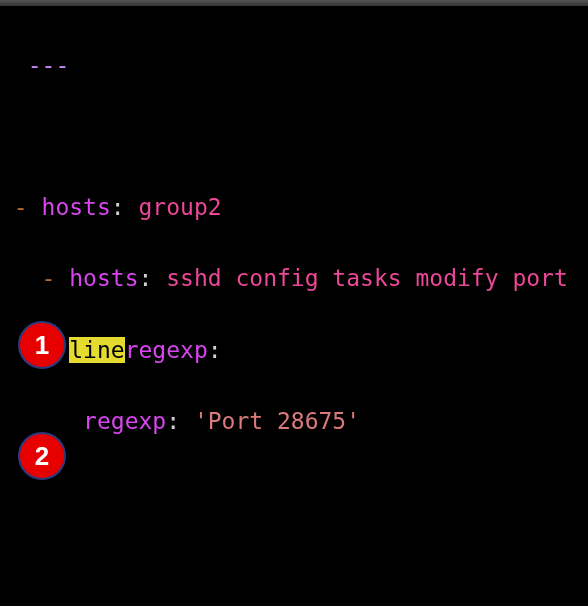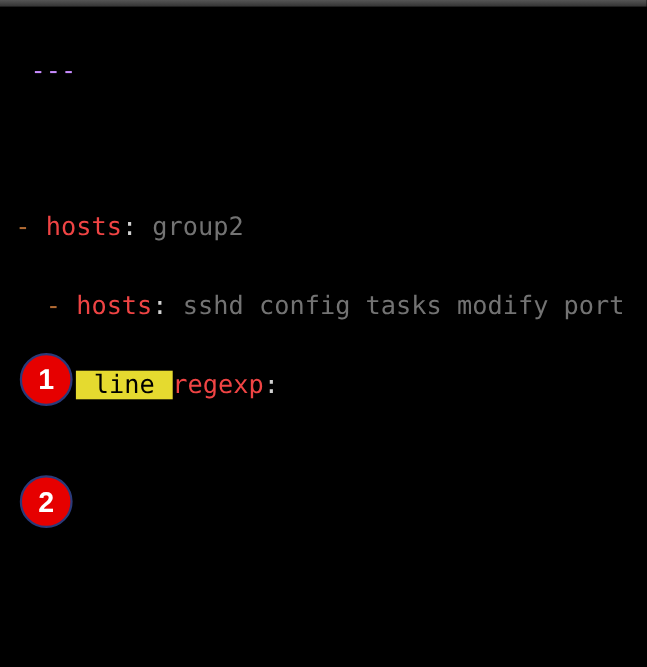--- a/index.html
+++ b/index.html
@@ -1,39 +1,40 @@
 <!DOCTYPE html>
 <html><head>
 <meta charset="utf-8">
 <style>
   html,body{margin:0;padding:0;background:#000;color:#fff;font-family:"DejaVu Sans Mono","Menlo","Consolas",monospace;font-size:23px;line-height:1.55;}
   .canvas{width:588px;height:606px;position:relative;overflow:hidden;}
   .code{position:absolute;top:0;left:0;padding:12px 0 0 0;white-space:pre;}
   .ln{display:block;}
   .c-dash{color:#b26b33;} 
-  .c-key{color:#ef4444;text-align:right;}  
+  .c-key{color:#d946ef;text-align:right;}  
   .c-colon{color:#d0d0d0;}
-  .c-val{color:#737373;}
+  .c-val{color:#ec4899;}
   .c-str{color:#d97b7b;} 
   .c-purple{color:#c88cff;} 
-  .hl{background:#e5da2f;color:#000;padding:0 16px;}
+  .hl{background:#e5da2f;color:#000;padding:0 0px;}
   .badge{position:absolute;width:44px;height:44px;border-radius:50%;background:#e60000;border:2px solid #2a3a7a;color:#fff;font-weight:bold;font-size:26px;display:flex;align-items:center;justify-content:center;font-family:sans-serif;}
   .topline{position:absolute;top:0;left:0;width:588px;height:6px;background:linear-gradient(#555,#333);}
 </style>
 </head>
 <body>
 
 <div class="canvas">
   <div class="topline"></div>
   <div class="code">
 <span class="ln">  <span class="c-purple">---</span></span>
 <span class="ln"> </span>
 <span class="ln"> <span class="c-dash">- </span><span class="c-key">hosts</span><span class="c-colon">: </span><span class="c-val">group2</span></span>
 <span class="ln">   <span class="c-dash">- </span><span class="c-key">hosts</span><span class="c-colon">: </span><span class="c-val">sshd config tasks modify port</span></span>
 <span class="ln">     <span class="hl">line</span><span class="c-key">regexp</span><span class="c-colon">:</span></span>
+<span class="ln">      <span class="c-key">regexp</span><span class="c-colon">: </span><span class="c-str">'Port 28675'</span></span>
 
 
 
 
 
 
 
 
   </div>
 

